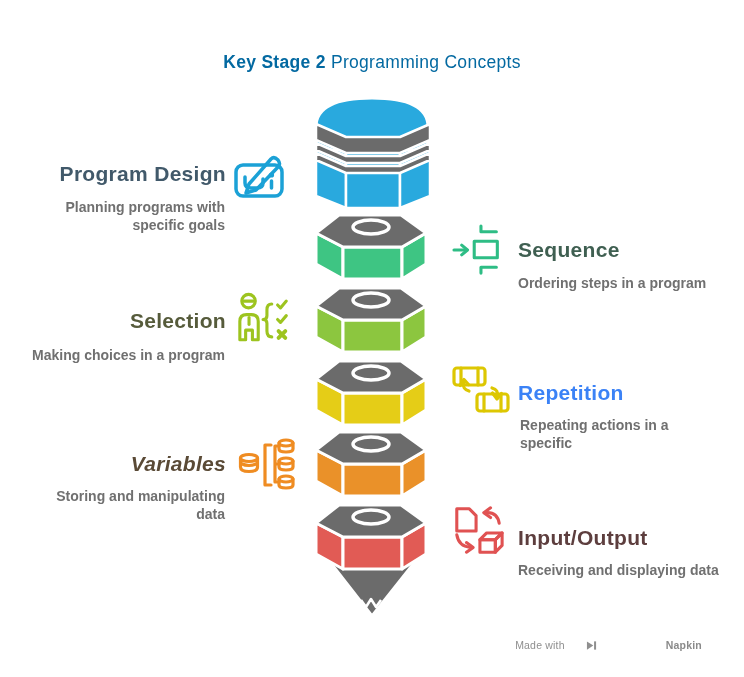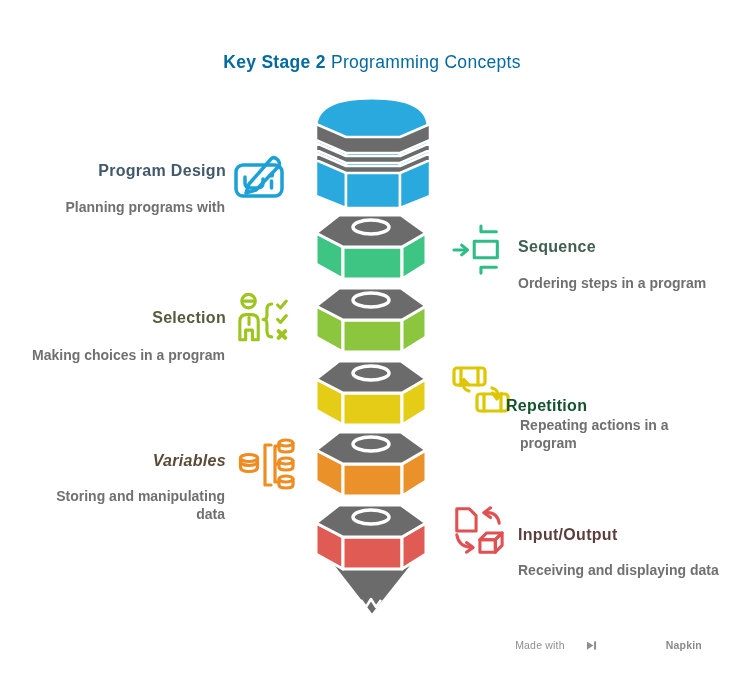--- a/index.html
+++ b/index.html
@@ -1,21 +1,21 @@
 <!DOCTYPE html>
 <html><head>
 <meta charset="utf-8">
 <style>
   html,body{margin:0;padding:0;background:#fff;}
   #canvas{position:relative;width:744px;height:677px;background:#ffffff;overflow:hidden;
           font-family:"Liberation Sans",sans-serif;}
   .abs{position:absolute;}
   .title{left:0;right:0;top:52px;text-align:center;font-size:17.5px;letter-spacing:.3px;white-space:nowrap;}
   .title .b{font-weight:700;}
-  .heading{font-size:16px;font-weight:700;letter-spacing:.3px;white-space:nowrap;}
+  .heading{font-size:21px;font-weight:700;letter-spacing:.3px;white-space:nowrap;}
   .sub{font-size:14px;line-height:18px;color:#707070;white-space:nowrap;font-weight:bold;}
   .sub.r{text-align:right;}
   .icon{line-height:0;}
   .footer{right:42px;top:639px;display:flex;align-items:center;gap:21px;
           font-size:10.5px;color:#8f8f8f;letter-spacing:.2px;}
   .footer .brand{font-weight:700;color:#8a8a8a;margin-left:48px;}
   svg{display:block;}
 </style>
 </head>
 <body>
@@ -65,20 +65,21 @@
     <svg width="60" height="56" viewBox="0 0 60 56" fill="none" stroke="currentColor" stroke-width="3.5" stroke-linecap="round" stroke-linejoin="round">
       <rect x="3" y="16" width="46" height="31" rx="7"></rect>
       <path d="M16 35 L38 10 Q41 7 45 11 Q48 15 45 18 L23 41 L13 44 Z"></path>
       <path d="M12 28 V34 Q12 39 18 39 H24 Q30 39 30 34 V30"></path>
       <circle cx="38.5" cy="26" r="2.6" fill="currentColor" stroke="none"></circle>
       <path d="M38.5 32 V39"></path>
     </svg>
   </div>
   <div class="abs sub r" style="right:519px;top:198px">
     <div>Planning programs with</div>
+    <div>specific goals</div>
   </div>
 
   <div class="abs heading" style="right: 518px; top: 309px; color: rgb(86, 91, 59);">Selection</div>
   <div class="abs icon" style="left: 235px; top: 291px; color: rgb(157, 196, 31);">
     <svg width="60" height="57" viewBox="0 0 62 58" fill="none" stroke="currentColor" stroke-width="3.2" stroke-linecap="round" stroke-linejoin="round">
       <circle cx="14" cy="10" r="7"></circle>
       <path d="M9 10 H19"></path>
       <path d="M5 50 V31 Q5 24 12 24 H17 Q24 24 24 31 V50 H18 V40 H11 V50 Z"></path>
       <path d="M14.5 27 V34"></path>
       <path d="M38 13 Q33 13 33 19 V25 Q33 29 29 29 Q33 29 33 33 V41 Q33 47 38 47"></path>
@@ -133,24 +134,24 @@
       <rect x="2" y="5" width="31" height="17" rx="3"></rect>
       <path d="M9 5 V22 M26 5 V22"></path>
       <rect x="25" y="31" width="31" height="17" rx="3"></rect>
       <path d="M32 31 V48 M49 31 V48"></path>
       <path d="M40 25 Q47 27 45 33"></path>
       <polyline points="40.5,30 45,36 49.5,30.5"></polyline>
       <path d="M17 28 Q10 26 12 20"></path>
       <polyline points="8,22.5 12,16.5 16.5,21.5"></polyline>
     </svg>
   </div>
-  <div class="abs heading" style="left: 506px; top: 381px; color: #14532d; margin-top: 16px;">Repetition</div>
+  <div class="abs heading" style="left: 518px; top: 381px; color: #3b82f6;">Repetition</div>
   <div class="abs sub" style="left:520px;top:416px">
     <div>Repeating actions in a</div>
-    <div>program</div>
+    <div>specific</div>
   </div>
 
   <div class="abs icon" style="left: 450px; top: 504px; color: rgb(224, 82, 82);">
     <svg width="56" height="54" viewBox="0 0 56 56" fill="none" stroke="currentColor" stroke-width="3.2" stroke-linecap="round" stroke-linejoin="round">
       <path d="M6 5 H19 L26 12 V28 H6 Z"></path>
       <rect x="30" y="37" width="16" height="13"></rect>
       <polygon points="30,37 37,30 53,30 46,37"></polygon>
       <polygon points="46,37 53,30 53,43 46,50"></polygon>
       <path d="M50 20 Q48 8 36 9"></path>
       <polyline points="41,4 34,9 41,14"></polyline>

